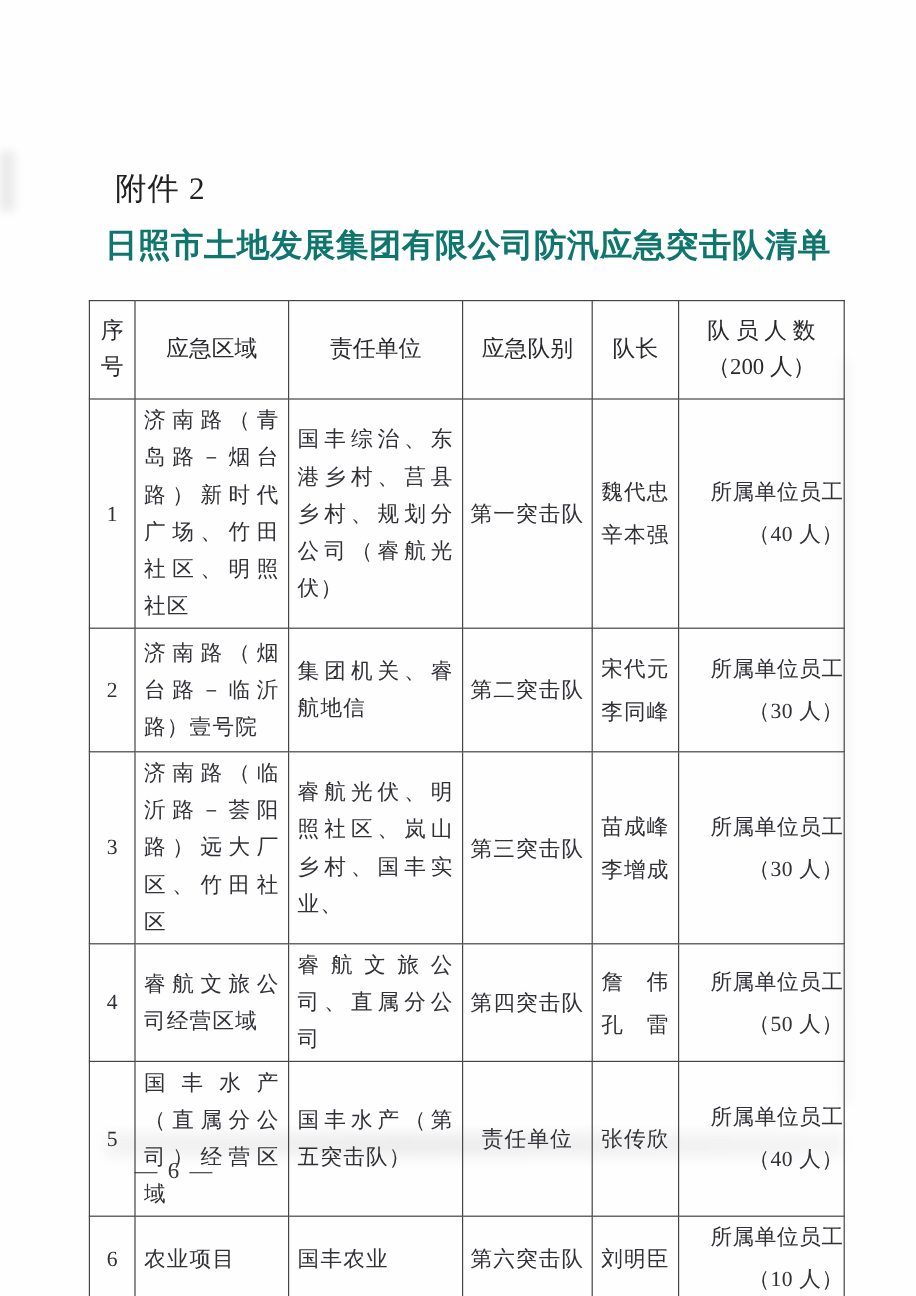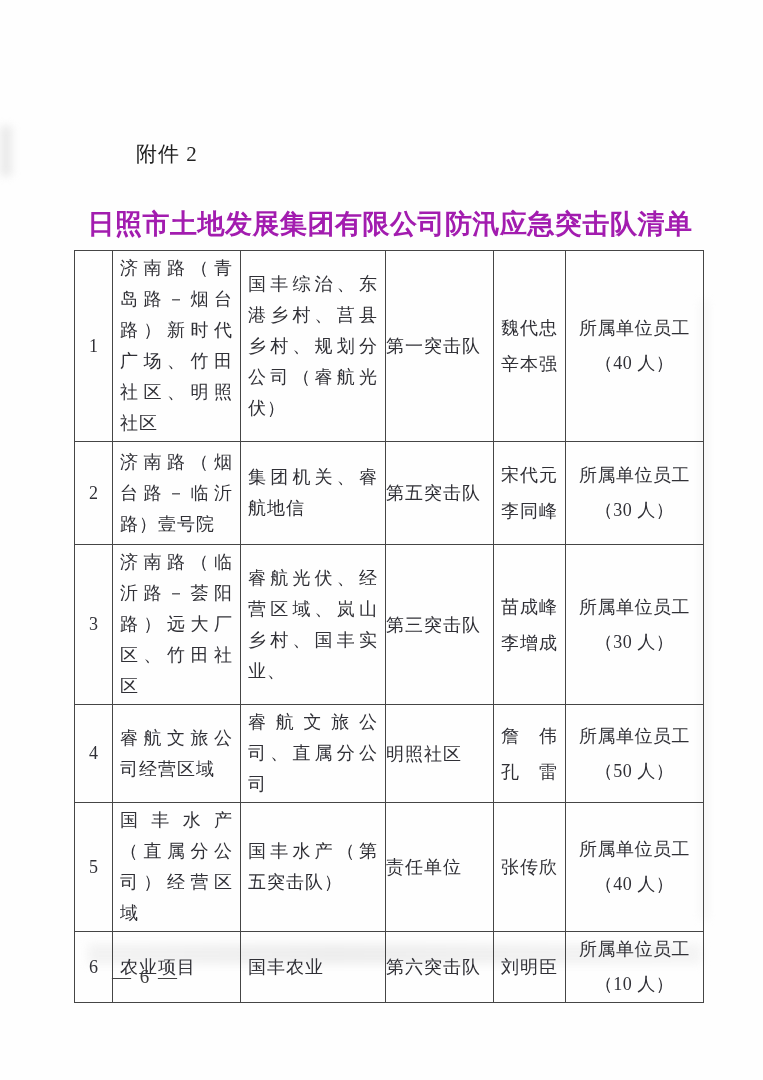--- a/index.html
+++ b/index.html
@@ -8,34 +8,33 @@
     position: relative;
     width: 763px; height: 1080px;
     background: #fefefe;
     font-family: "Liberation Serif", serif;
     color: #2e2e2e;
     overflow: hidden;
   }
   .attachment-label {
     position: absolute;
     left: 96px; top: 140px;
-    font-size: 21px;
+    font-size: 26px;
     letter-spacing: 1px;
     color: #222;
-    margin-left: 40px;
   }
   .doc-title {
     position: absolute;
-    left: 74px; top: 204px;
+    left: 74px; top: 184px;
     width: 632px;
     text-align: center;
     font-size: 27px;
     font-weight: 700;
     letter-spacing: 0.5px;
-    color: #a21caf;
+    color: #0f766e;
     line-height: 40px;
     white-space: nowrap;
   }
   table.main-table {
     position: absolute;
     left: 74px; top: 250px;
     width: 629px;
     border-collapse: collapse;
     table-layout: fixed;
     font-size: 18px;
@@ -49,24 +48,24 @@
   .main-table th { font-size: 19px; text-align: center; line-height: 30px; color: #2a2a2e; }
   .th-members { line-height: 35px; }
   .c-index { text-align: center; font-size: 18px; }
   .c-region, .c-unit {
     text-align: justify;
     text-justify: inter-character;
     padding: 2px 7px;
     line-height: 31px;
     letter-spacing: 1px;
   }
-  .c-team { letter-spacing: 1px; }
+  .c-team { text-align: center; letter-spacing: 1px; }
   .c-leader { text-align: center; letter-spacing: 1px; }
   .c-leader div { line-height: 36px; }
-  .c-members { text-align: center; letter-spacing: 0.5px; }
+  .c-members { text-align: right; letter-spacing: 0.5px; }
   .c-members div { line-height: 35px; }
   .page-footer {
     position: absolute;
     left: 112px; top: 966px;
     font-size: 19px;
     letter-spacing: 2px;
     color: #3a3a3a;
   }
   
   .artifact { position: absolute; pointer-events: none; }
@@ -98,71 +97,82 @@
 <table class="main-table">
   <colgroup>
     <col style="width:38px">
       <col style="width:128px">
       <col style="width:145px">
     <col style="width:108px">
       <col style="width:72px">
       <col style="width:138px">
   </colgroup>
   <tbody>
+    <tr style="height:82px">
+      <th>序号</th>
+      <th>应急区域</th>
+      <th>责任单位</th>
+      <th>应急队别</th>
+      <th>队长</th>
+      <th class="th-members">
+        <div>队 员 人 数</div>
+        <div>（200 人）</div>
+      </th>
+    </tr>
 
     <tr style="height:160px">
       <td class="c-index">1</td>
       <td class="c-region">济南路（青岛路－烟台路）新时代广场、竹田社区、明照社区</td>
       <td class="c-unit">国丰综治、东港乡村、莒县乡村、规划分公司（睿航光伏）</td>
       <td class="c-team">第一突击队</td>
       <td class="c-leader">
         <div>魏代忠</div>
         <div>辛本强</div>
       </td>
       <td class="c-members">
         <div>所属单位员工</div>
         <div>（40 人）</div>
       </td>
     </tr>
 
     <tr style="height:103px">
       <td class="c-index">2</td>
       <td class="c-region">济南路（烟台路－临沂路）壹号院</td>
       <td class="c-unit">集团机关、睿航地信</td>
-      <td class="c-team">第五突击队</td>
+      <td class="c-team">第二突击队</td>
       <td class="c-leader">
         <div>宋代元</div>
         <div>李同峰</div>
       </td>
       <td class="c-members">
         <div>所属单位员工</div>
         <div>（30 人）</div>
       </td>
     </tr>
 
     <tr style="height:123px">
       <td class="c-index">3</td>
       <td class="c-region">济南路（临沂路－荟阳路）远大厂区、竹田社区</td>
-      <td class="c-unit">睿航光伏、经营区域、岚山乡村、国丰实业、</td>
+      <td class="c-unit">睿航光伏、明照社区、岚山乡村、国丰实业、</td>
       <td class="c-team">第三突击队</td>
       <td class="c-leader">
         <div>苗成峰</div>
         <div>李增成</div>
       </td>
       <td class="c-members">
         <div>所属单位员工</div>
         <div>（30 人）</div>
       </td>
     </tr>
 
     <tr style="height:74px">
       <td class="c-index">4</td>
       <td class="c-region">睿航文旅公司经营区域</td>
       <td class="c-unit">睿航文旅公司、直属分公司</td>
-      <td class="c-team">明照社区</td>
+      <td class="c-team">第四突击队</td>
       <td class="c-leader">
         <div>詹　伟</div>
         <div>孔　雷</div>
       </td>
       <td class="c-members">
         <div>所属单位员工</div>
         <div>（50 人）</div>
       </td>
     </tr>
 

